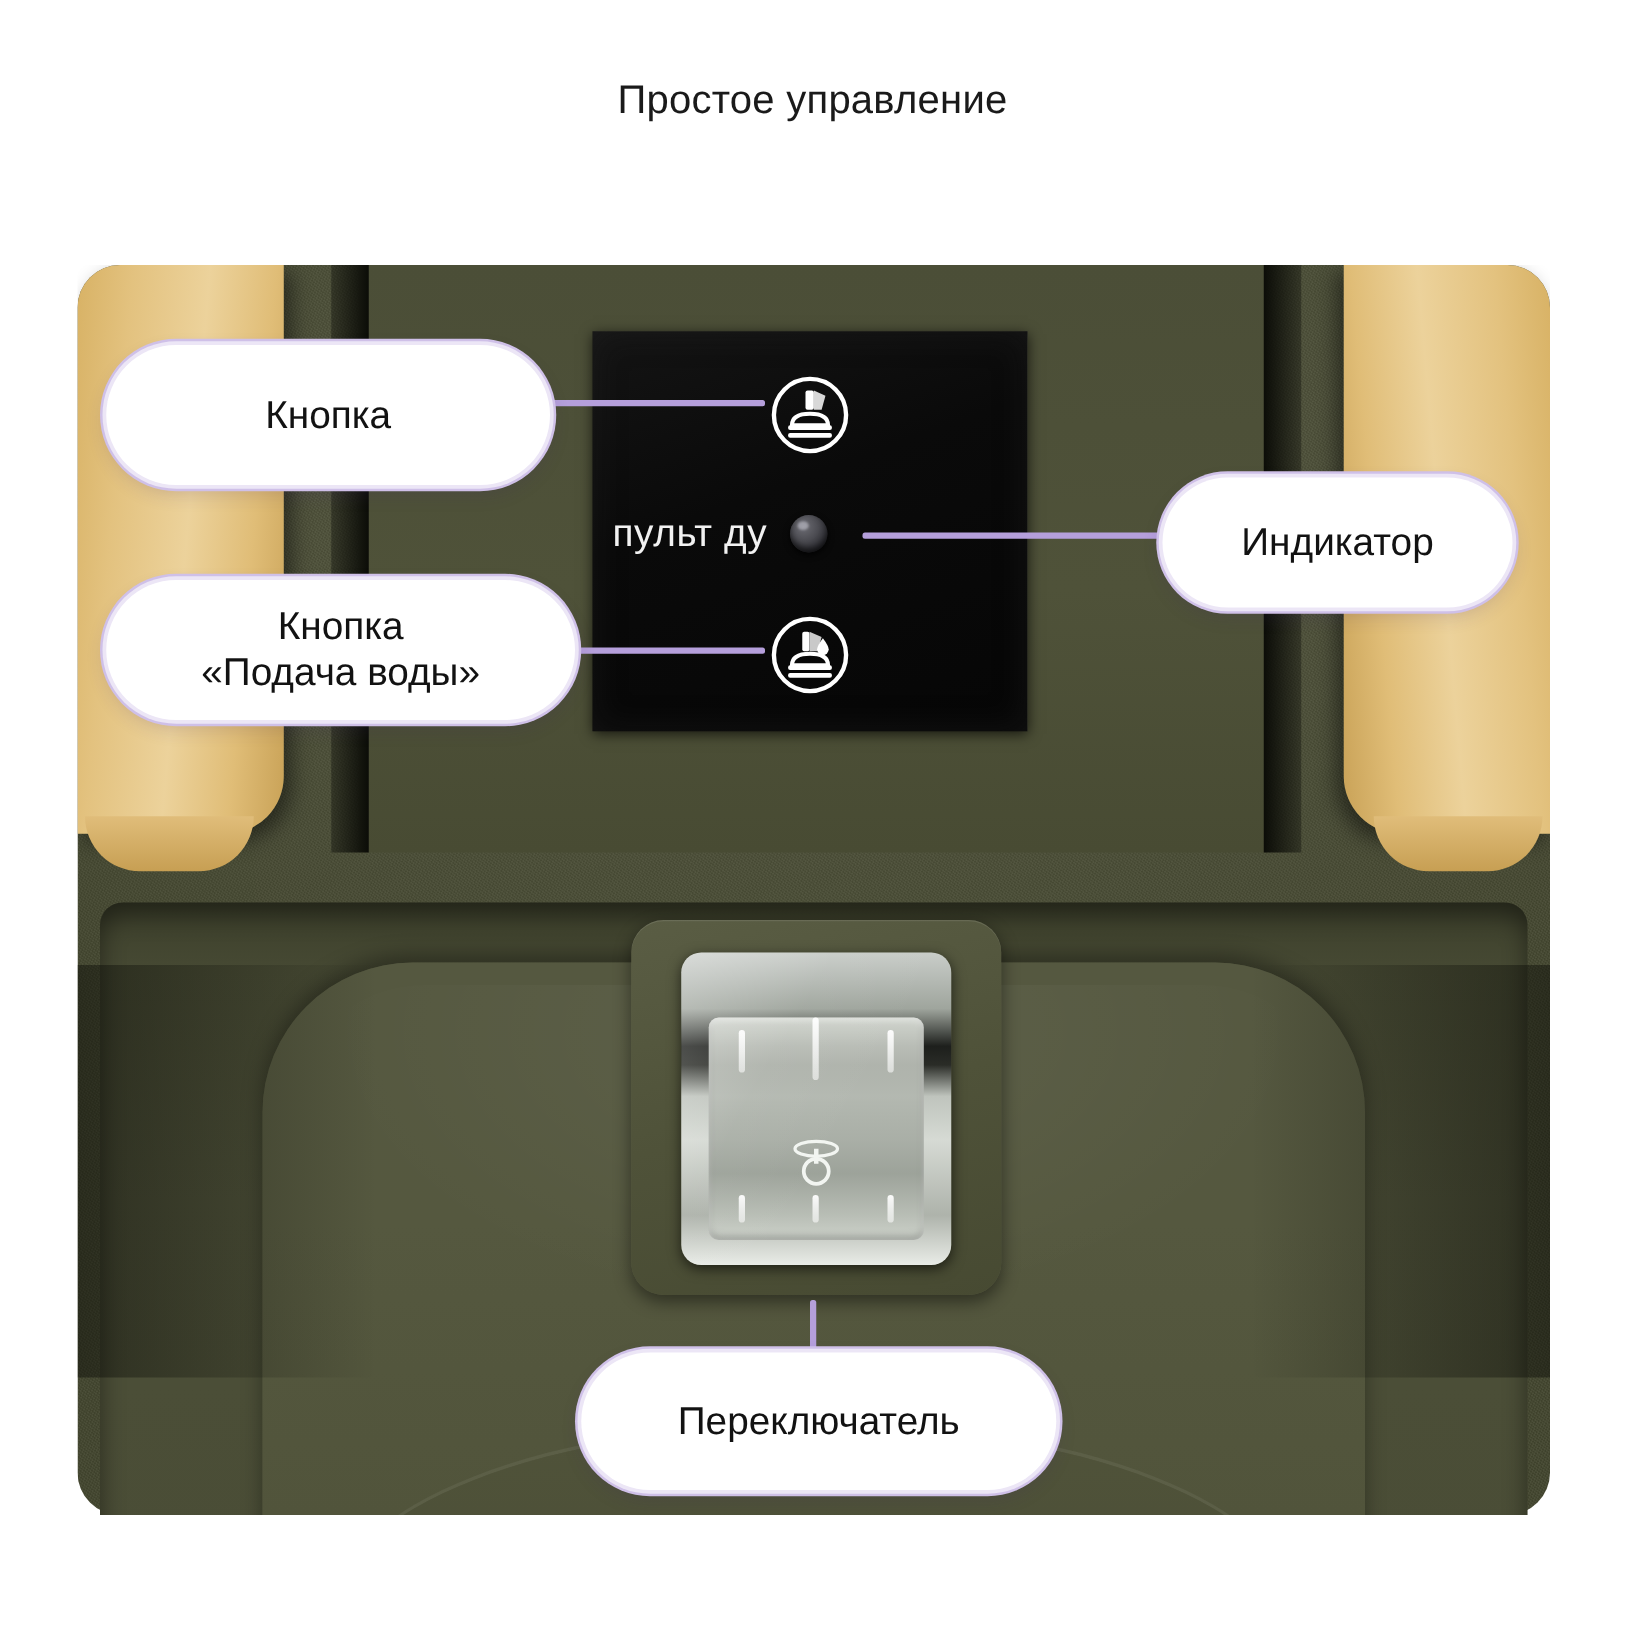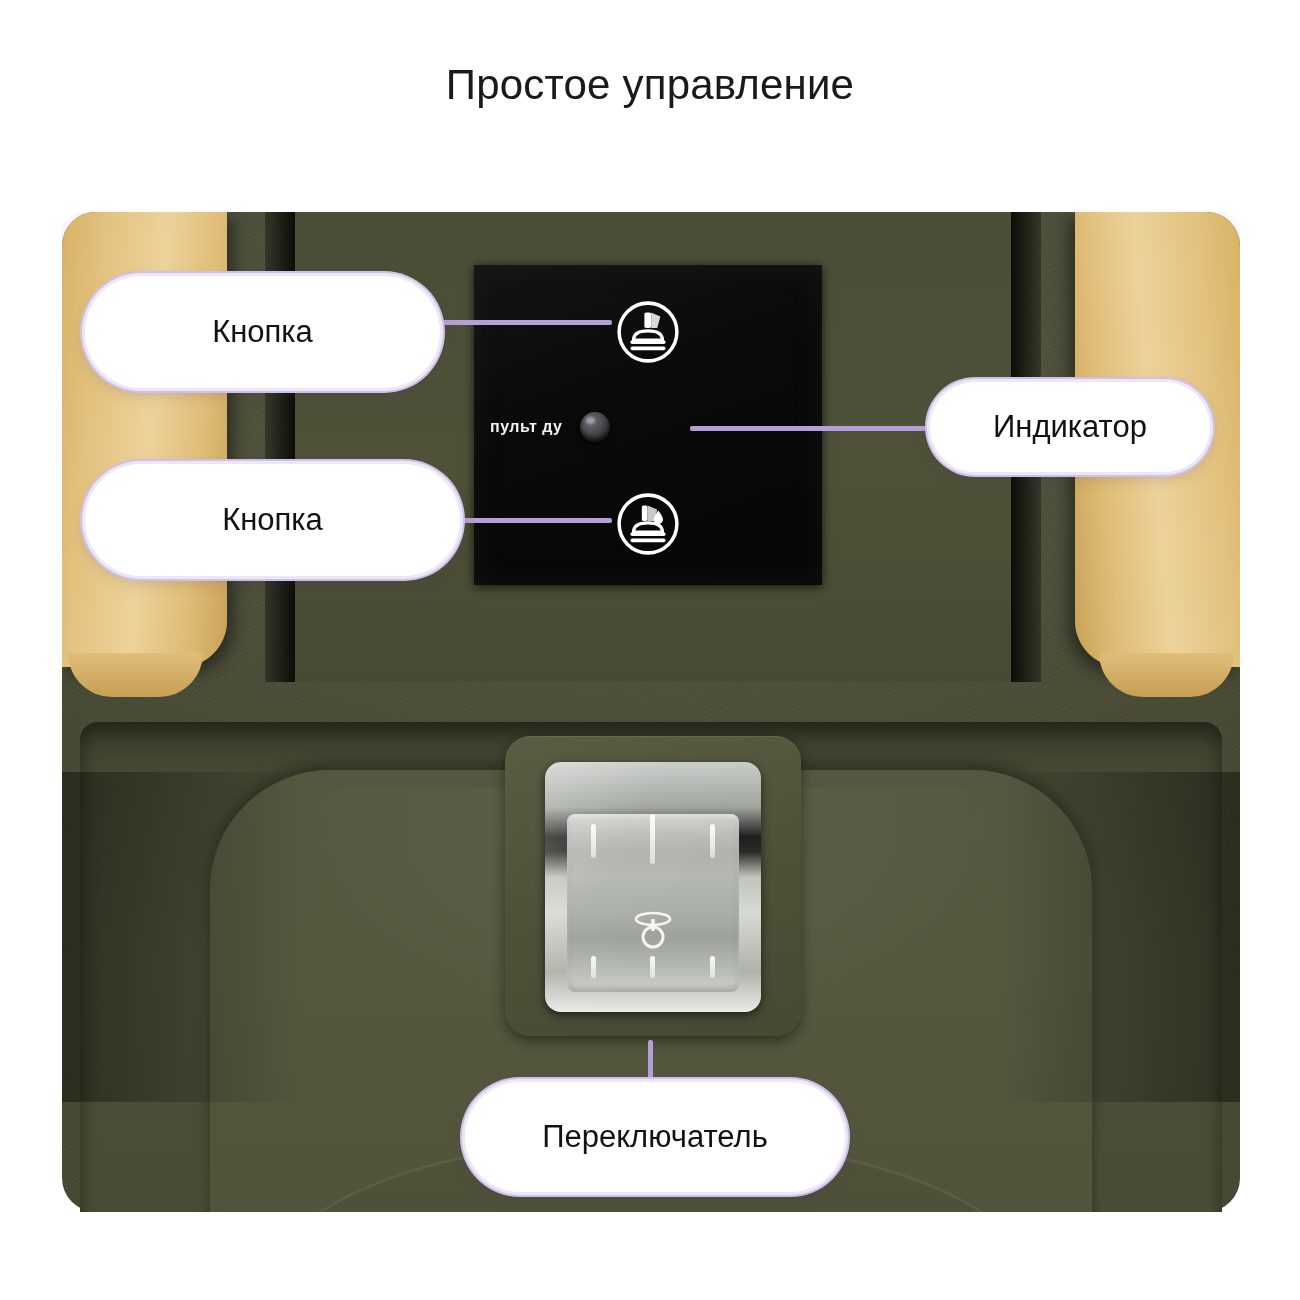--- a/index.html
+++ b/index.html
@@ -9,21 +9,21 @@
     font-family:"Liberation Sans","DejaVu Sans",sans-serif;
     overflow:hidden;
     position:relative;
   }
 
   
   #page-title{
     position:absolute;
     top:62px;left:0;width:1300px;
     text-align:center;
-    font-size:42px;
+    font-size:32px;
     font-weight:400;
     color:#1a1a1a;
     letter-spacing:0.2px;
     line-height:1.1;
   }
 
   
   #photo-stage{
     position:absolute;
     left:62px;top:212px;
@@ -107,22 +107,22 @@
   #icon-suction{top:34px;}
   #icon-water{top:226px;}
 
   #remote-row{
     position:absolute;left:0;top:140px;width:348px;height:44px;
     display:flex;align-items:center;
   }
   #remote-label{
     margin-left:16px;
     color:#f2f2f2;
-    font-size:16px;
-    font-weight:700;
+    font-size:31px;
+    font-weight:400;
     letter-spacing:.5px;
     white-space:nowrap;
   }
   #indicator-led{
     margin-left:18px;
     width:30px;height:30px;border-radius:50%;
     background:radial-gradient(circle at 36% 30%, #6d6d74 0%, #4b4b51 42%, #26262b 78%, #131316 100%);
     box-shadow:0 2px 5px rgba(0,0,0,.85), inset 0 -3px 5px rgba(0,0,0,.6);
     position:relative;
   }
@@ -221,21 +221,21 @@
     text-align:center;
     color:#121212;
     font-size:31px;
     line-height:1.18;
     padding:0 26px;
     box-sizing:border-box;
     z-index:20;
   }
   #callout-suction{left:85px;top:276px;width:355px;height:112px;}
   #callout-water{left:85px;top:464px;width:375px;height:112px;}
-  #callout-indicator{left:930px;top:382px;width:280px;height:90px;}
+  #callout-indicator{left:930px;top:382px;width:280px;height:104px;}
   #callout-switch{left:465px;top:1082px;width:380px;height:110px;}
 
   
   .leader{position:absolute;background:#b59fdb;z-index:15;border-radius:2px;}
   #leader-suction{left:432px;top:320px;width:180px;height:5px;}
   #leader-water{left:452px;top:518px;width:160px;height:5px;}
   #leader-indicator{left:690px;top:426px;width:250px;height:5px;}
   #leader-switch{left:648px;top:1040px;width:5px;height:48px;}
 </style>
 </head>
@@ -323,20 +323,21 @@
 
 <div class="callout" id="callout-suction">
   <span>
     <span>Кнопка</span><br>
   </span>
 </div>
 
 <div class="callout" id="callout-water">
   <span>
     <span>Кнопка</span><br>
+    <span>«Подача воды»</span>
   </span>
 </div>
 
 <div class="callout" id="callout-indicator">
   <span>Индикатор</span>
 </div>
 
 <div class="callout" id="callout-switch">
   <span>Переключатель</span>
 </div>

